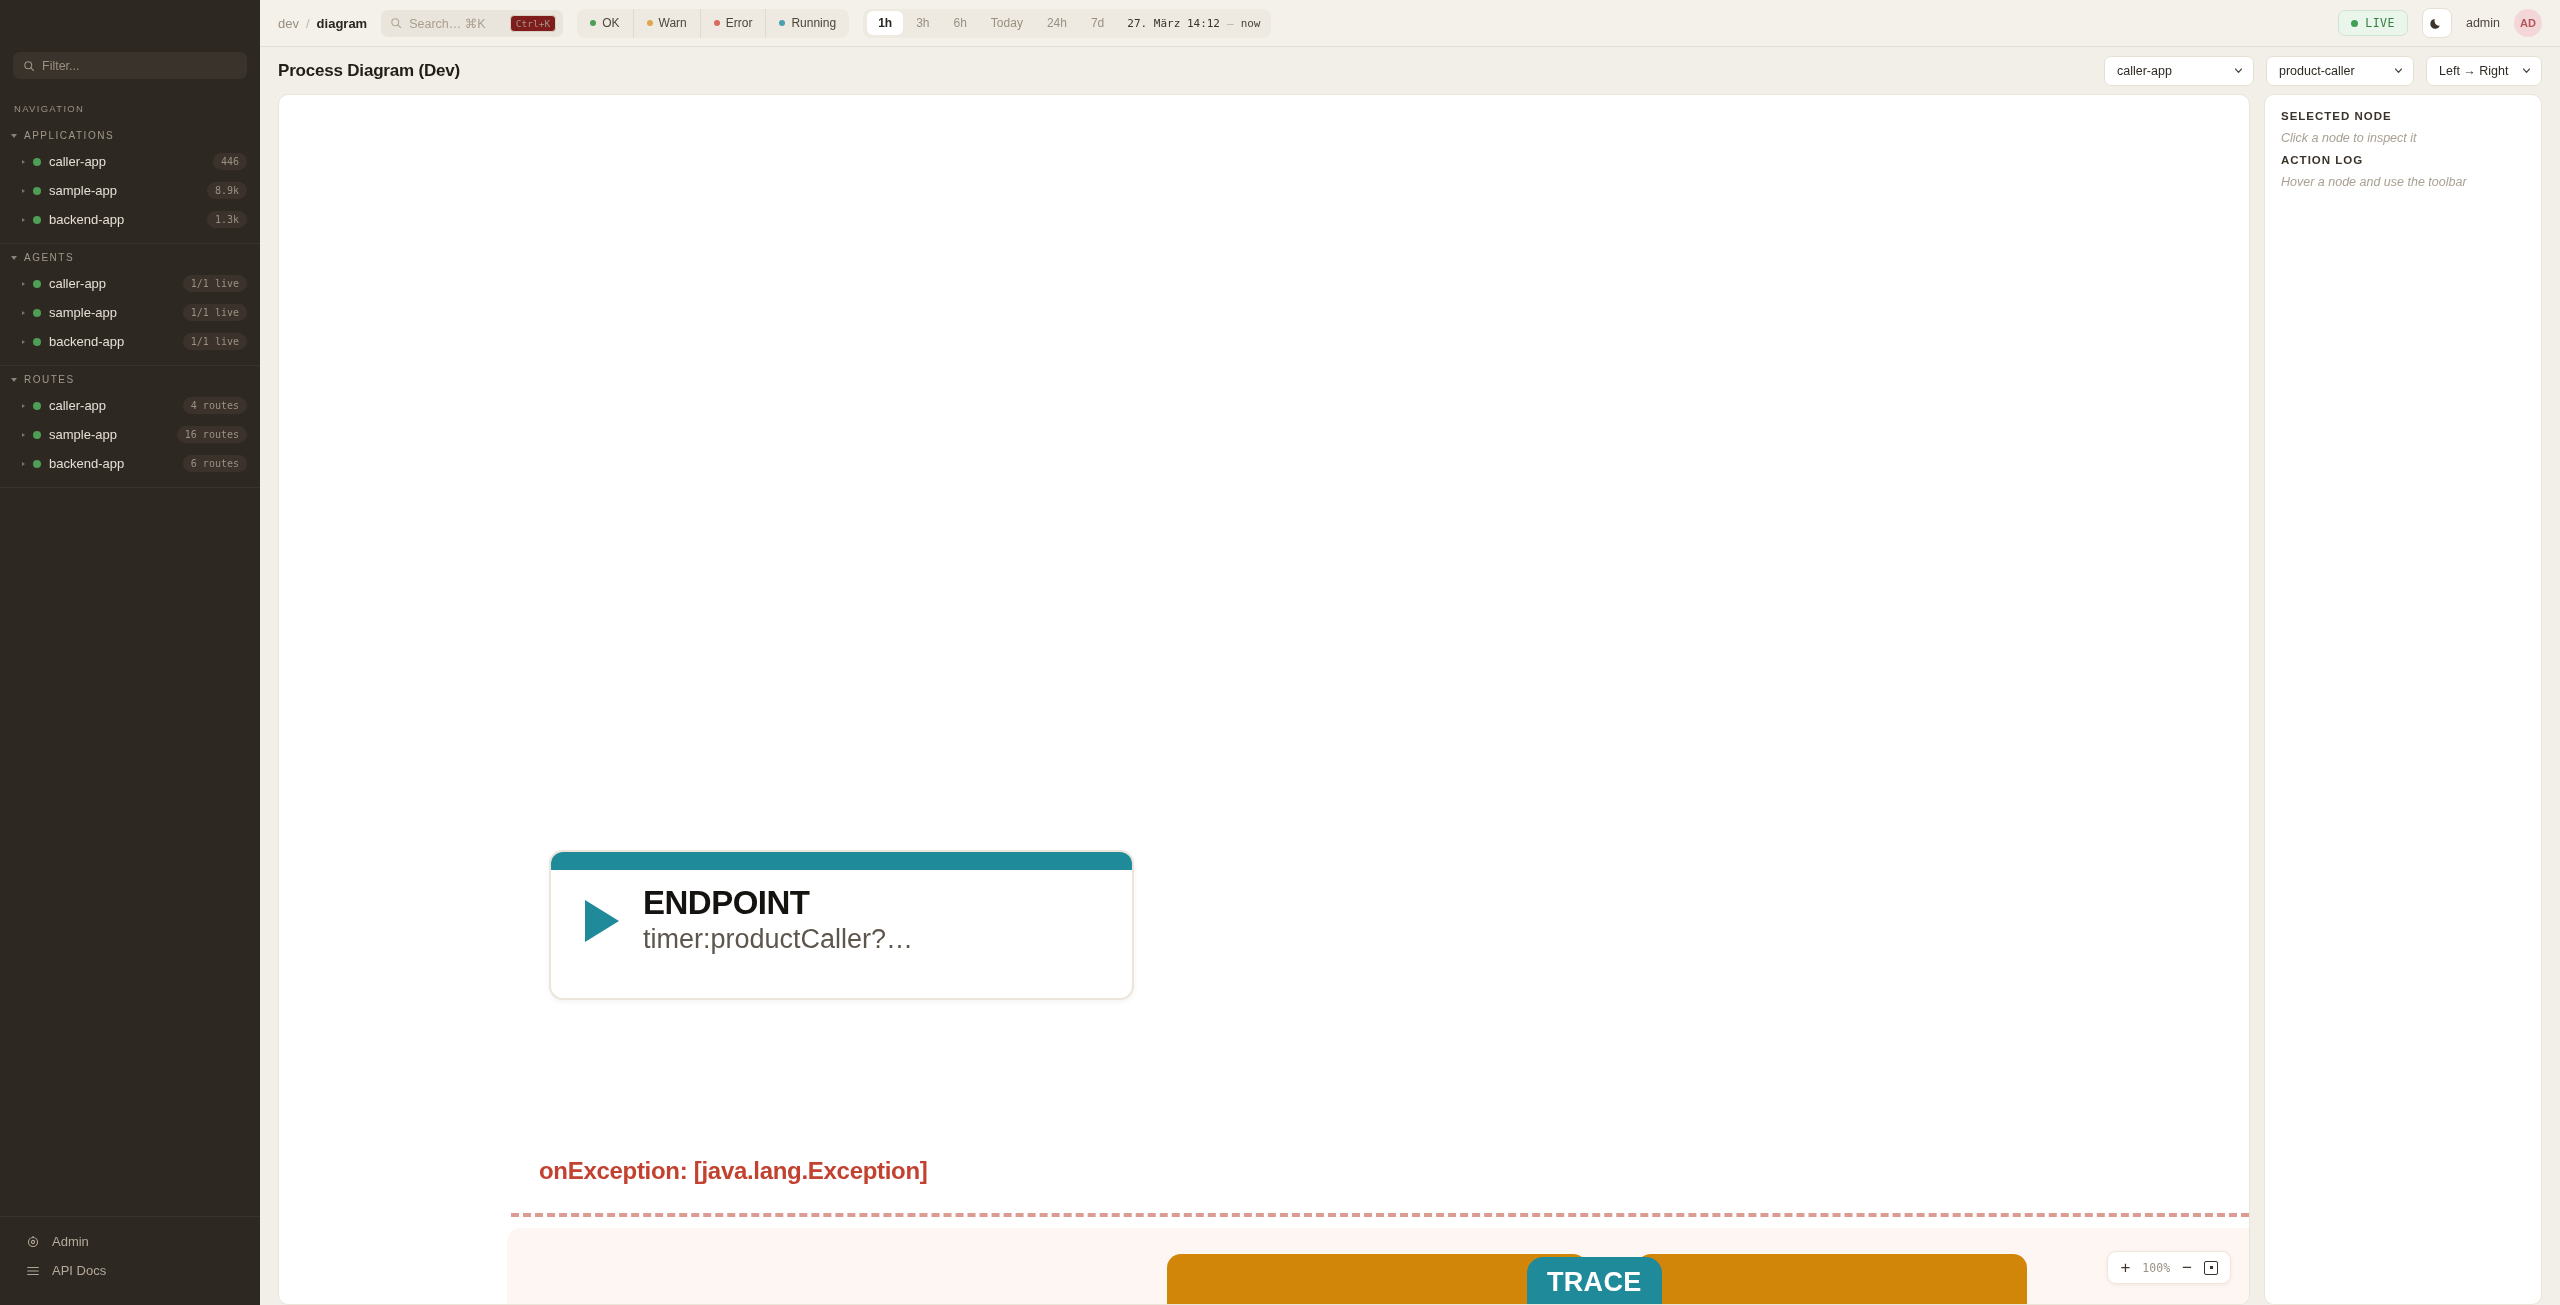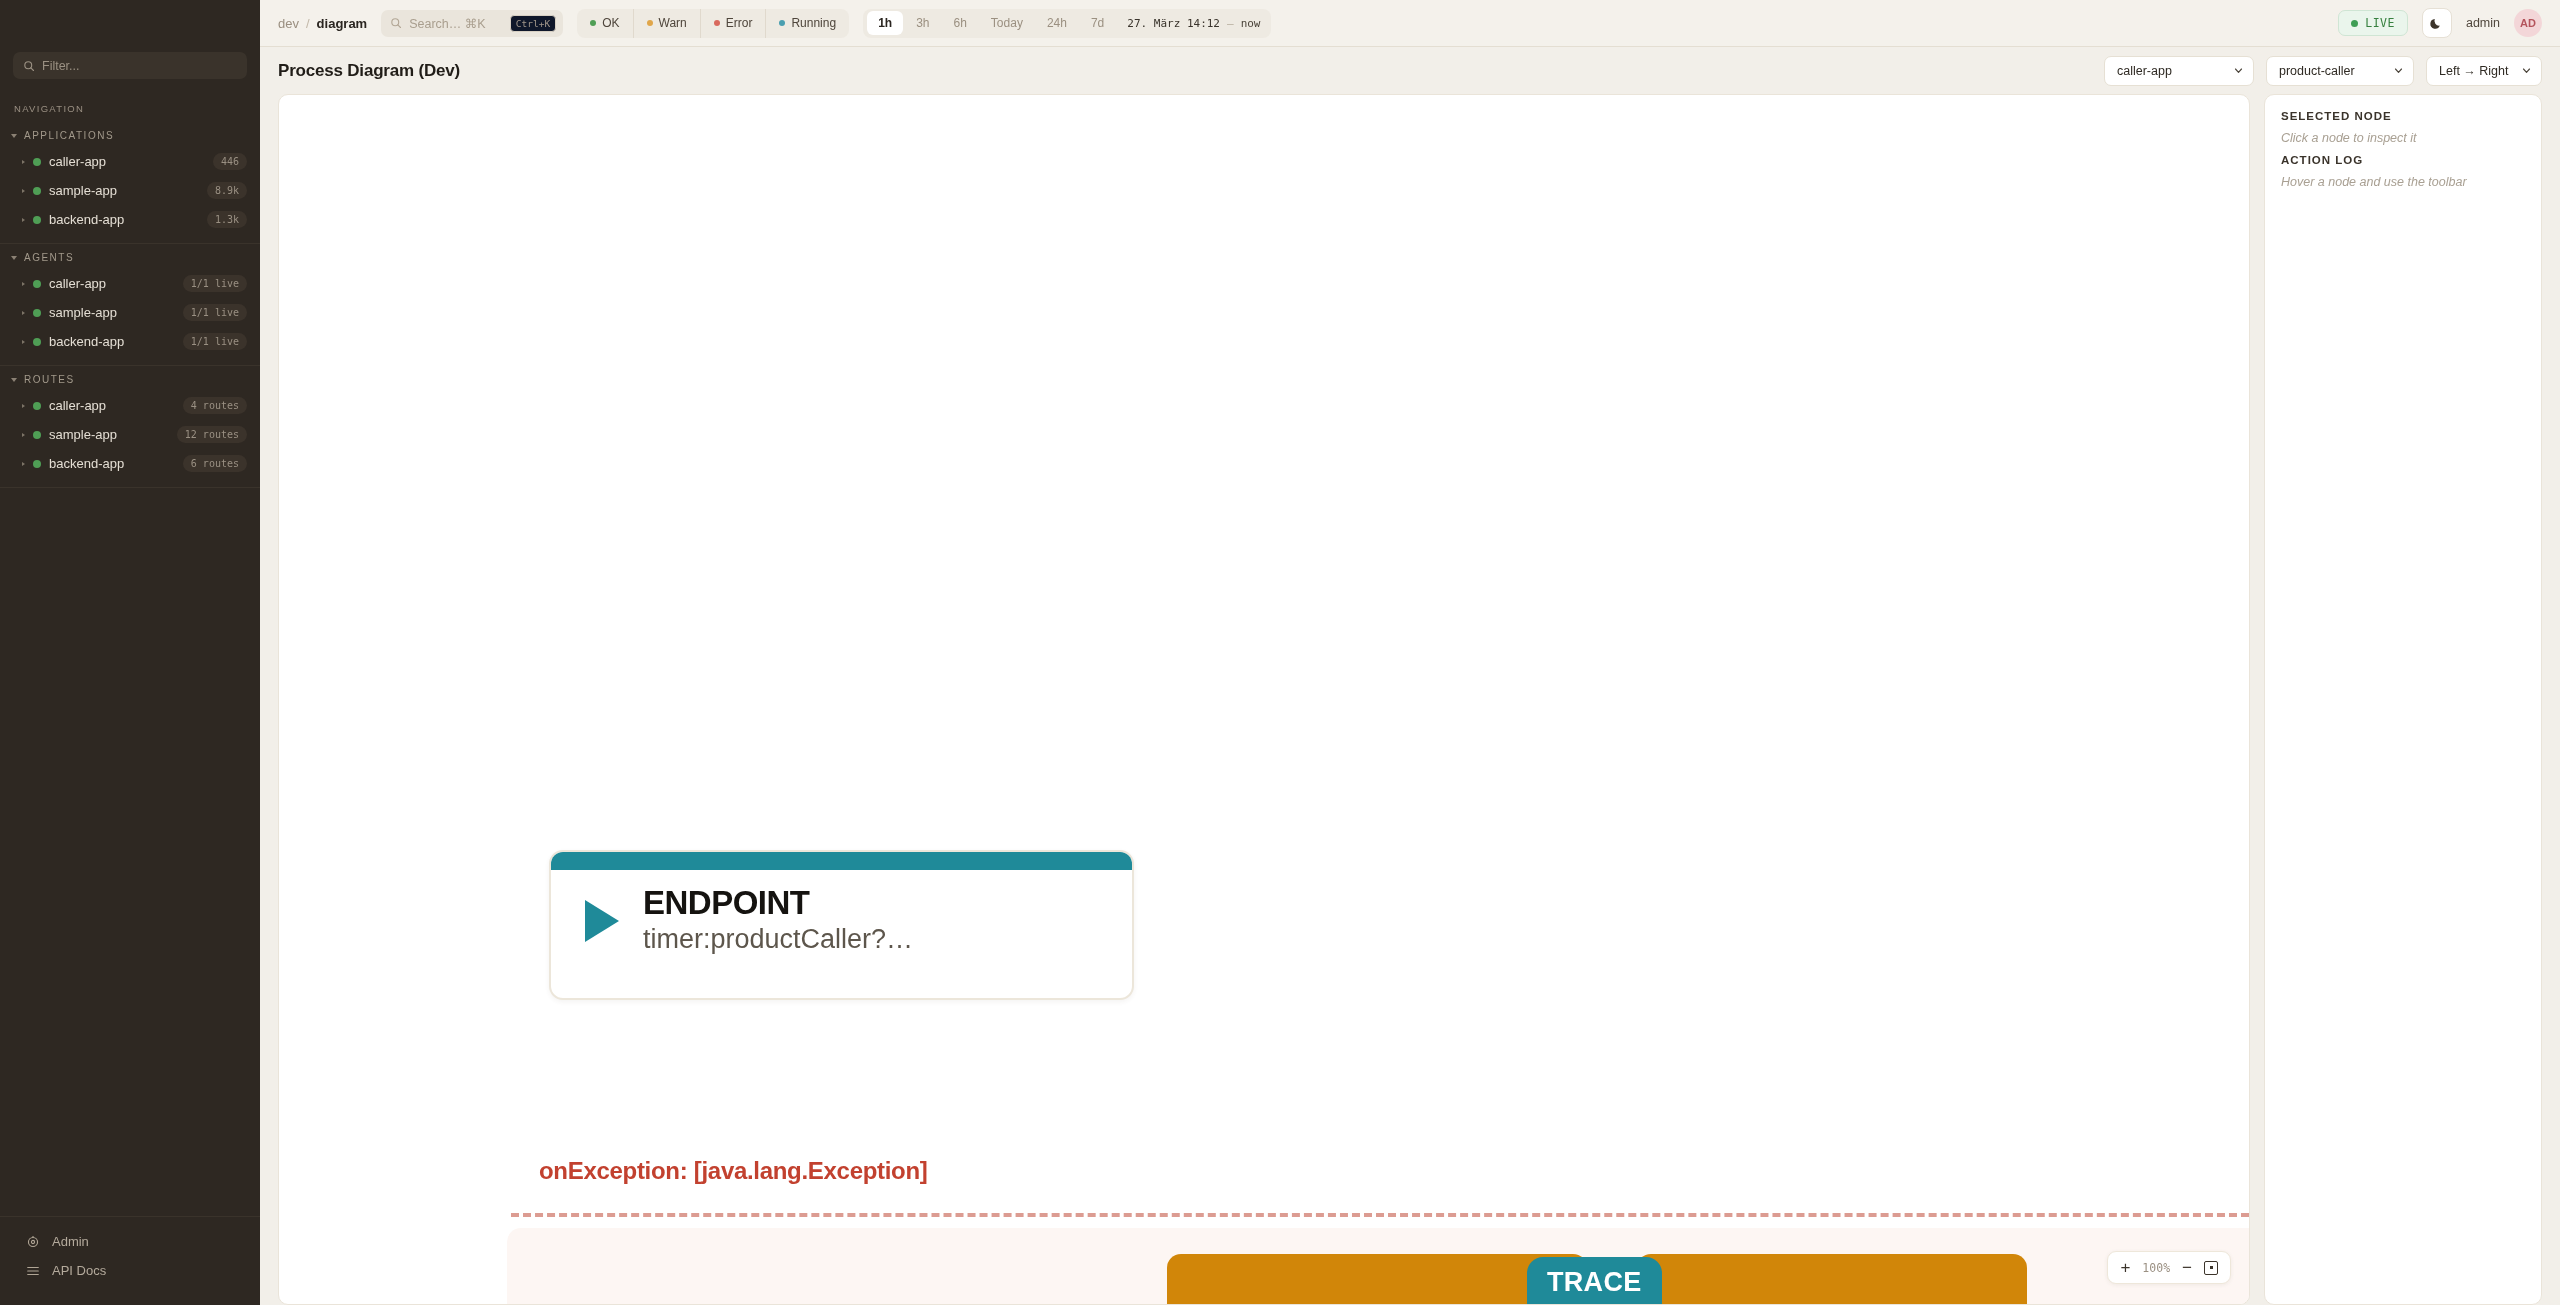--- a/index.html
+++ b/index.html
@@ -112,21 +112,21 @@
 
   .searchbox {
     width: 182px; height: 27px; background: #eae5dc; border-radius: 7px;
     display: flex; align-items: center; gap: 7px; padding: 0 7px 0 9px;
     cursor: text;
   }
   .searchbox svg { width: 12px; height: 12px; flex: none; }
   .search-ph { font-size: 12.5px; color: #a99e8e; flex: 1; white-space: nowrap; }
   .kbd {
     font-family: "DejaVu Sans Mono", monospace; font-size: 9.5px;
-    color: #a1968a; border: 1px solid #d8d0c3; background: #0f172a;
+    color: #a1968a; border: 1px solid #d8d0c3; background: #7f1d1d;
     border-radius: 4px; padding: 2px 5px;
   }
 
   .statuspills {
     display: flex; align-items: center; height: 29px;
     background: #eeeae2; border-radius: 8px; overflow: hidden;
   }
   .spill {
     display: flex; align-items: center; gap: 6px;
     padding: 0 13px; height: 29px; font-size: 12px; color: #4e453b;
@@ -350,21 +350,21 @@
           <div class="sb-item">
             <span class="mini-caret"></span>
             <span class="dot" style="background:#4f9e55"></span>
             <span class="sb-item-label">caller-app</span>
             <span class="sb-badge">4 routes</span>
           </div>
           <div class="sb-item">
             <span class="mini-caret"></span>
             <span class="dot" style="background:#4f9e55"></span>
             <span class="sb-item-label">sample-app</span>
-            <span class="sb-badge">12 routes</span>
+            <span class="sb-badge">16 routes</span>
           </div>
           <div class="sb-item">
             <span class="mini-caret"></span>
             <span class="dot" style="background:#4f9e55"></span>
             <span class="sb-item-label">backend-app</span>
             <span class="sb-badge">6 routes</span>
           </div>
         </div>
       </div>
 

